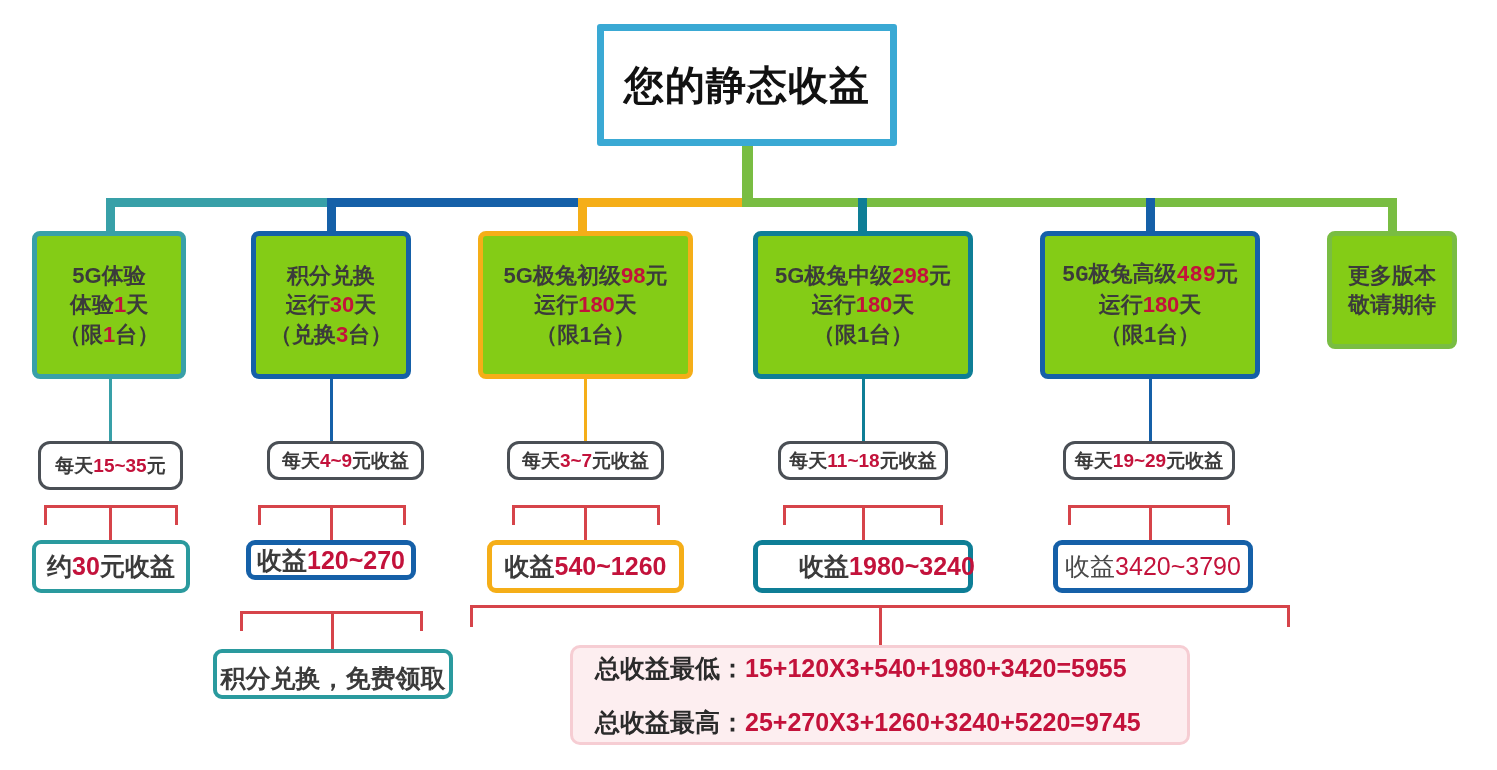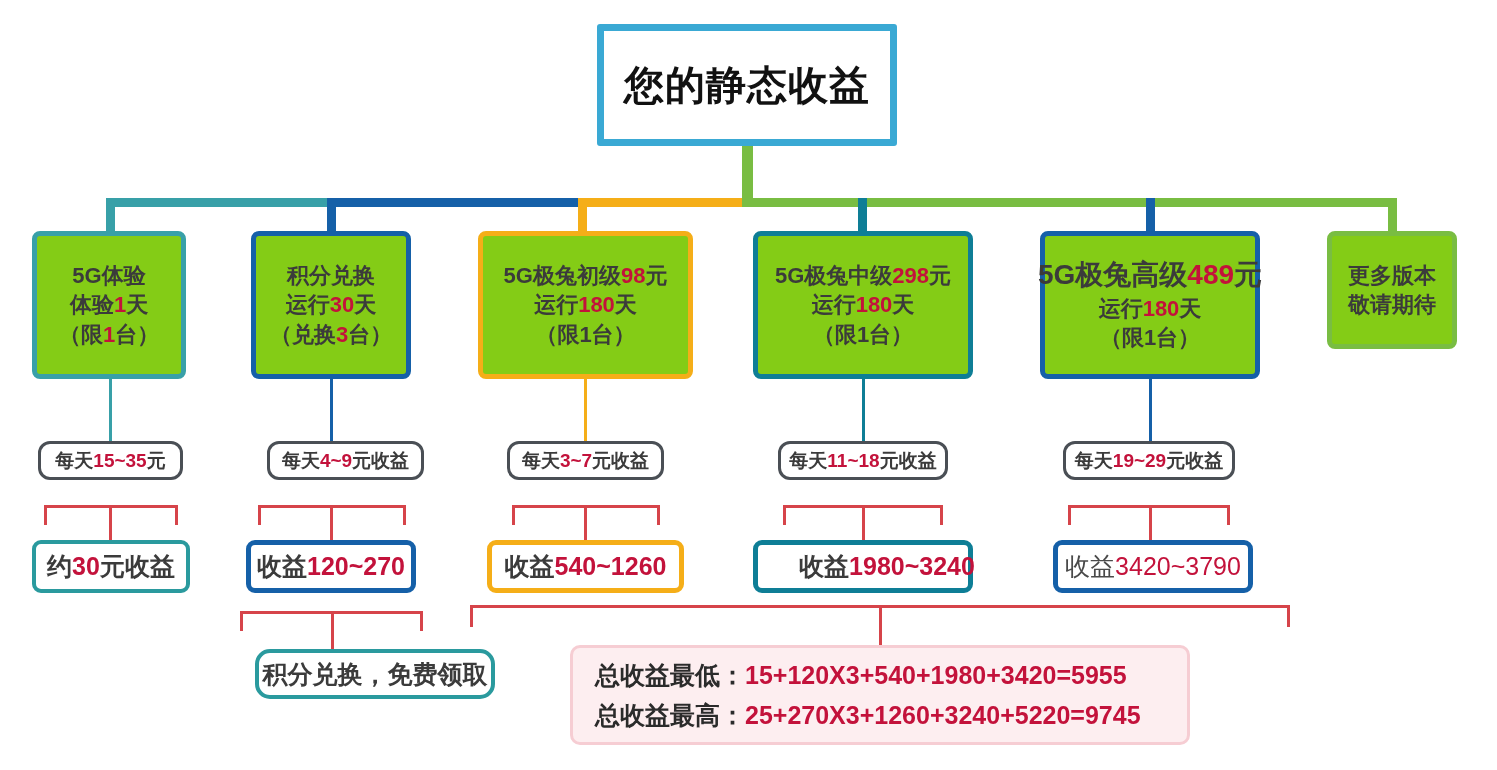--- a/index.html
+++ b/index.html
@@ -96,40 +96,40 @@
   .result.thin .result-text .num { color: #c3123b; font-weight: normal; }
 
   
   .rh { height: 3px; background: #d6444a; }
   .rv { width: 3px; background: #d6444a; }
 
   
   .note {
     background: #ffffff;
     border: 4px solid #2a9a9e;
-    border-radius: 15px;
-    box-sizing: border-box;
-    display: flex; align-items: center; justify-content: center; margin-left: 42px;
+    border-radius: 9px;
+    box-sizing: border-box;
+    display: flex; align-items: flex-end; justify-content: center;
   }
   .note-text {
     font-size: 25px;
     font-weight: bold;
     color: #3b3b3b;
     white-space: nowrap;
   }
 
   
   .summary {
     background: #fdeef0;
     border: 3px solid #f6cdd3;
     border-radius: 10px;
     box-sizing: border-box;
     display: flex;
     flex-direction: column;
-    justify-content: center;
+    justify-content: space-between;
     padding-left: 22px;
   }
   .summary-row {
     font-size: 25px;
     font-weight: bold;
     color: #c3123b;
     white-space: nowrap;
     line-height: 1.6;
   }
   .summary-row .lbl { color: #2b2b2b; }
@@ -175,37 +175,37 @@
     <div class="card-line" style="font-size:22px;"><span class="plain">（限1台）</span></div>
   </div>
 
   <div class="abs card" style="left:753px; top:231px; width:220px; height:148px; border:5px solid #0e7e96;">
     <div class="card-line" style="font-size:22px;"><span class="plain">5G极兔中级</span><span class="num">298</span><span class="plain">元</span></div>
     <div class="card-line" style="font-size:22px;"><span class="plain">运行</span><span class="num">180</span><span class="plain">天</span></div>
     <div class="card-line" style="font-size:22px;"><span class="plain">（限1台）</span></div>
   </div>
 
   <div class="abs card" style="left:1040px; top:231px; width:220px; height:148px; border:5px solid #1560a8;">
-    <div class="card-line" style="font-size:28px;"><span class="plain">5G极兔高级</span><span class="num">489</span><span class="plain">元</span></div>
+    <div class="card-line" style="font-size:22px;font-family:Liberation Mono, monospace;"><span class="plain">5G极兔高级</span><span class="num">489</span><span class="plain">元</span></div>
     <div class="card-line" style="font-size:22px;"><span class="plain">运行</span><span class="num">180</span><span class="plain">天</span></div>
     <div class="card-line" style="font-size:22px;"><span class="plain">（限1台）</span></div>
   </div>
 
   <div class="abs card" style="left:1327px; top:231px; width:130px; height:118px; border:5px solid #79bd42;">
     <div class="card-line" style="font-size:22px;"><span class="plain">更多版本</span></div>
     <div class="card-line" style="font-size:22px;"><span class="plain">敬请期待</span></div>
   </div>
 
   <div class="abs thin-v" style="left:109px; top:379px; height:62px; background:#38a0a8;"></div>
   <div class="abs thin-v" style="left:330px; top:379px; height:62px; background:#1560a8;"></div>
   <div class="abs thin-v" style="left:584px; top:379px; height:62px; background:#f5ae18;"></div>
   <div class="abs thin-v" style="left:862px; top:379px; height:62px; background:#0e7e96;"></div>
   <div class="abs thin-v" style="left:1149px; top:379px; height:62px; background:#1560a8;"></div>
 
-  <div class="abs pill" style="left:38px; top:441px; width:145px; height:39px;">
+  <div class="abs pill" style="left:38px; top:441px; width:145px; height:49px;">
     <span class="pill-text"><span class="plain">每天</span><span class="num">15~35</span><span class="plain">元</span></span>
   </div>
   <div class="abs pill" style="left:267px; top:441px; width:157px; height:39px;">
     <span class="pill-text"><span class="plain">每天</span><span class="num">4~9</span><span class="plain">元收益</span></span>
   </div>
   <div class="abs pill" style="left:507px; top:441px; width:157px; height:39px;">
     <span class="pill-text"><span class="plain">每天</span><span class="num">3~7</span><span class="plain">元收益</span></span>
   </div>
   <div class="abs pill" style="left:778px; top:441px; width:170px; height:39px;">
     <span class="pill-text"><span class="plain">每天</span><span class="num">11~18</span><span class="plain">元收益</span></span>
@@ -235,21 +235,21 @@
   <div class="abs rv" style="left:862px; top:505px; height:35px;"></div>
 
   <div class="abs rh" style="left:1068px; top:505px; width:162px;"></div>
   <div class="abs rv" style="left:1068px; top:505px; height:20px;"></div>
   <div class="abs rv" style="left:1227px; top:505px; height:20px;"></div>
   <div class="abs rv" style="left:1149px; top:505px; height:35px;"></div>
 
   <div class="abs result" style="left:32px; top:540px; width:158px; height:53px; border:4px solid #2a9a9e;">
     <span class="result-text"><span class="plain">约</span><span class="num">30</span><span class="plain">元收益</span></span>
   </div>
-  <div class="abs result" style="left:246px; top:540px; width:170px; height:53px; border:5px solid #1560a8;">
+  <div class="abs result" style="left:246px; top:540px; width:170px; height:40px; border:5px solid #1560a8;">
     <span class="result-text"><span class="plain">收益</span><span class="num">120~270</span></span>
   </div>
   <div class="abs result" style="left:487px; top:540px; width:197px; height:53px; border:5px solid #f5ae18;">
     <span class="result-text"><span class="plain">收益</span><span class="num">540~1260</span></span>
   </div>
   <div class="abs result" style="left:753px; top:540px; width:220px; height:53px; border:5px solid #0e7e96;padding-left:48px;">
     <span class="result-text"><span class="plain">收益</span><span class="num">1980~3240</span></span>
   </div>
   <div class="abs result thin" style="left:1053px; top:540px; width:200px; height:53px; border:5px solid #1560a8;">
     <span class="result-text"><span class="plain">收益</span><span class="num">3420~3790</span></span>

